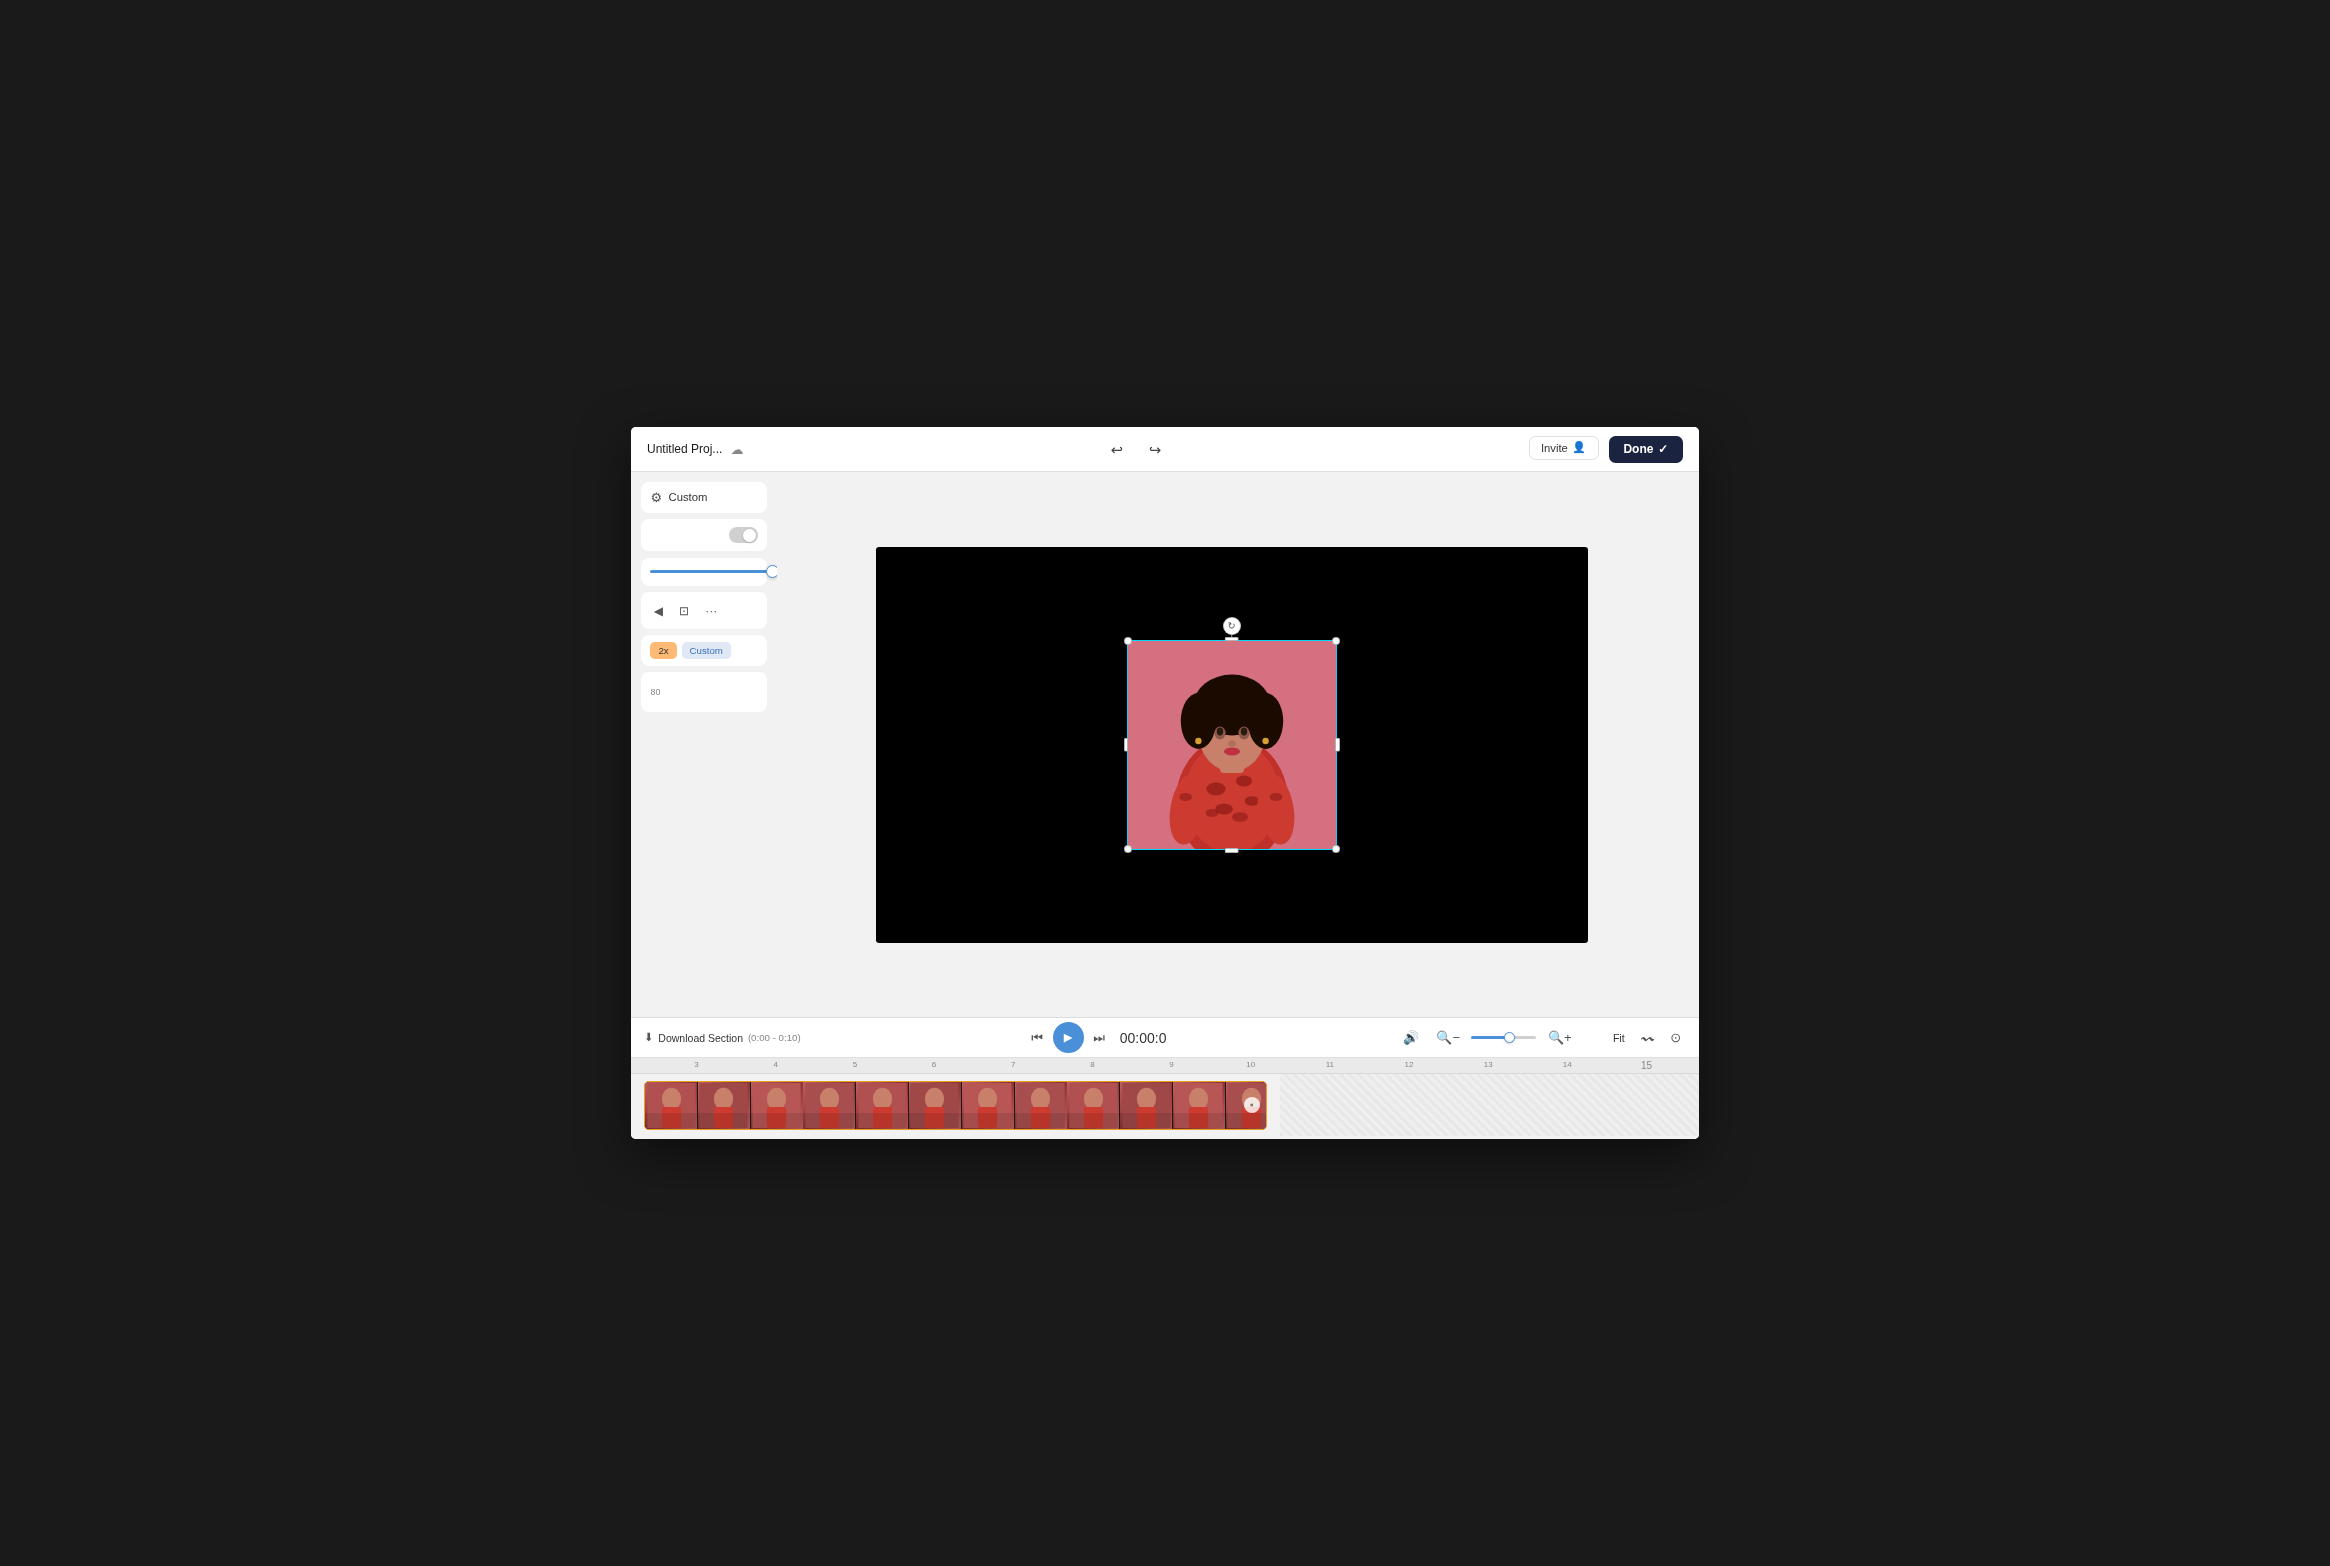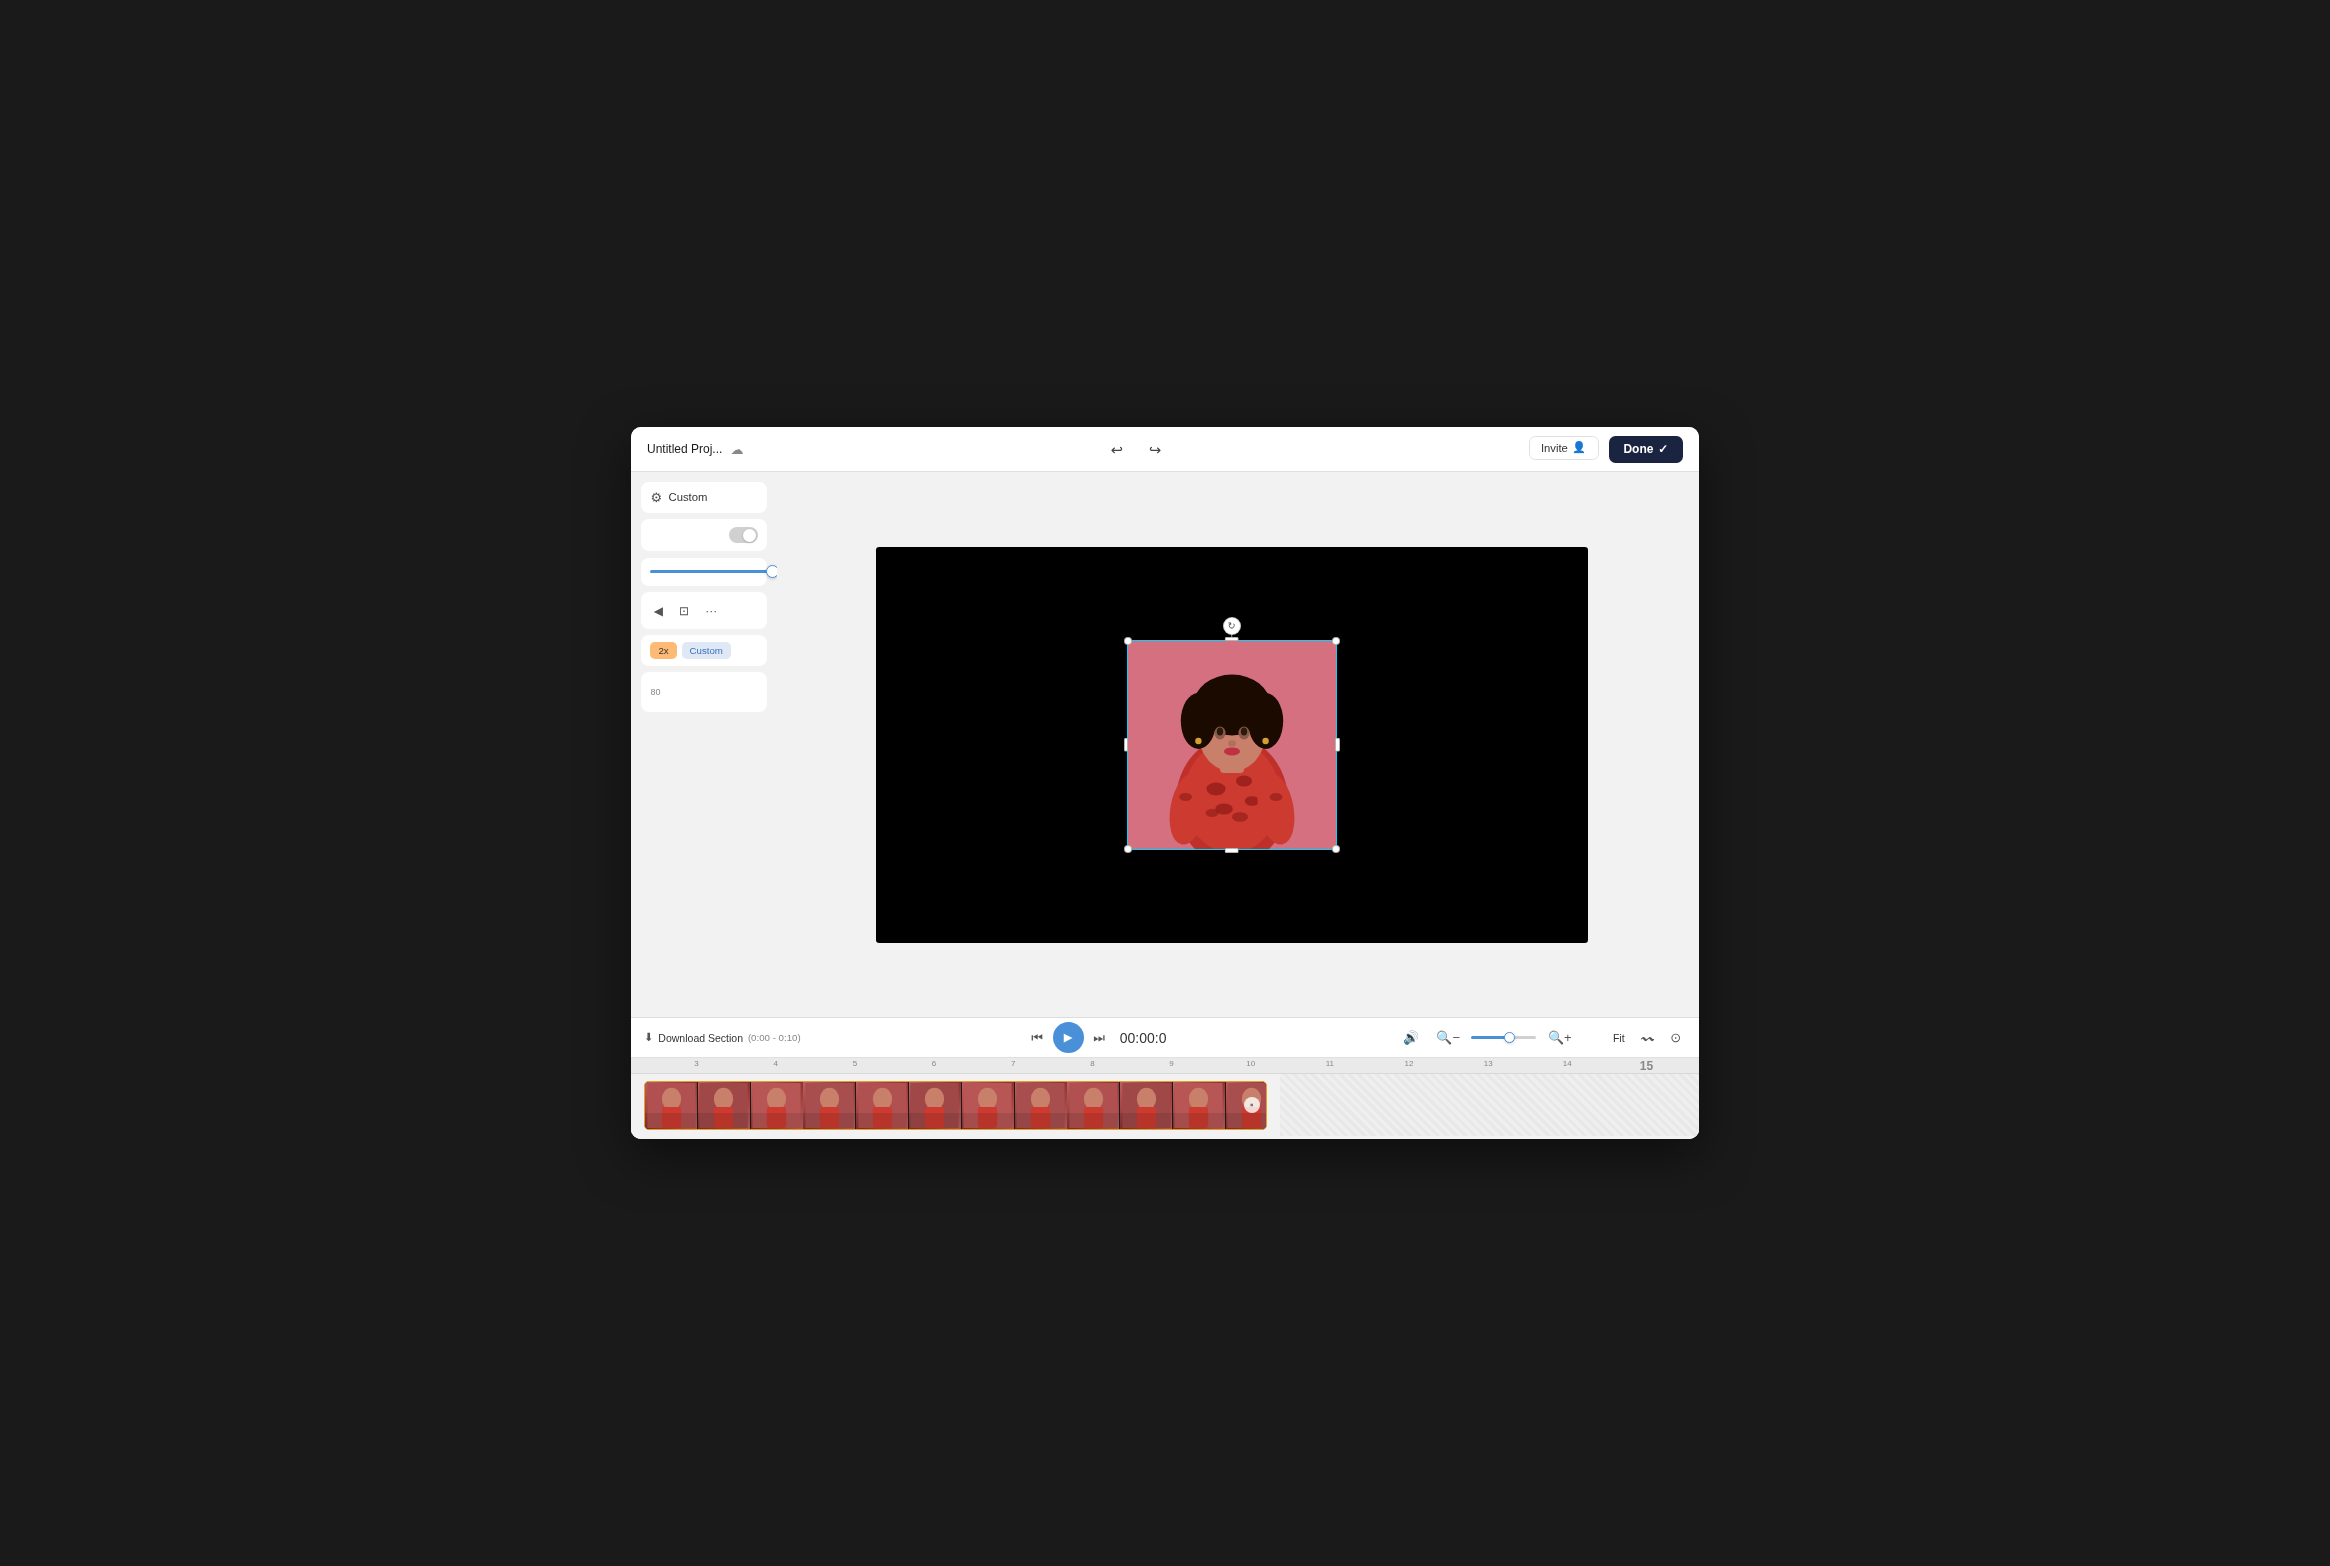--- a/index.html
+++ b/index.html
@@ -8,21 +8,21 @@
       display: flex;
       justify-content: center;
       align-items: center;
       width: 100vw;
       height: 100vh;
       font-family: -apple-system, BlinkMacSystemFont, 'Segoe UI', sans-serif;
     }
 
     .app-window {
       background: #f2f2f2;
-      border-radius: 10px;
+      border-radius: 5px;
       width: 1068px;
       height: 712px;
       display: flex;
       flex-direction: column;
       overflow: hidden;
       box-shadow: 0 16px 49px rgba(0,0,0,0.5);
     }
 
     
     .header {
@@ -707,21 +707,21 @@
           <div style="font-size:8px; color:#888; flex:1; text-align:center;">5</div>
           <div style="font-size:8px; color:#888; flex:1; text-align:center;">6</div>
           <div style="font-size:8px; color:#888; flex:1; text-align:center;">7</div>
           <div style="font-size:8px; color:#888; flex:1; text-align:center;">8</div>
           <div style="font-size:8px; color:#888; flex:1; text-align:center;">9</div>
           <div style="font-size:8px; color:#888; flex:1; text-align:center;">10</div>
           <div style="font-size:8px; color:#888; flex:1; text-align:center;">11</div>
           <div style="font-size:8px; color:#888; flex:1; text-align:center;">12</div>
           <div style="font-size:8px; color:#888; flex:1; text-align:center;">13</div>
           <div style="font-size:8px; color:#888; flex:1; text-align:center;">14</div>
-          <div style="font-size:12px; color:#888; flex:1; text-align:center;font-weight:bold;">15</div>
+          <div style="font-size:10px; color:#888; flex:1; text-align:center;">15</div>
         </div>
       </div>
 
       <div class="timeline-tracks">
         <div class="video-track">
           <div class="track-frames">
 
             <div class="track-frame">
               <svg width="49" height="45" viewBox="0 0 60 56">
                   <rect width="60" height="56" fill="#b05050"></rect>

